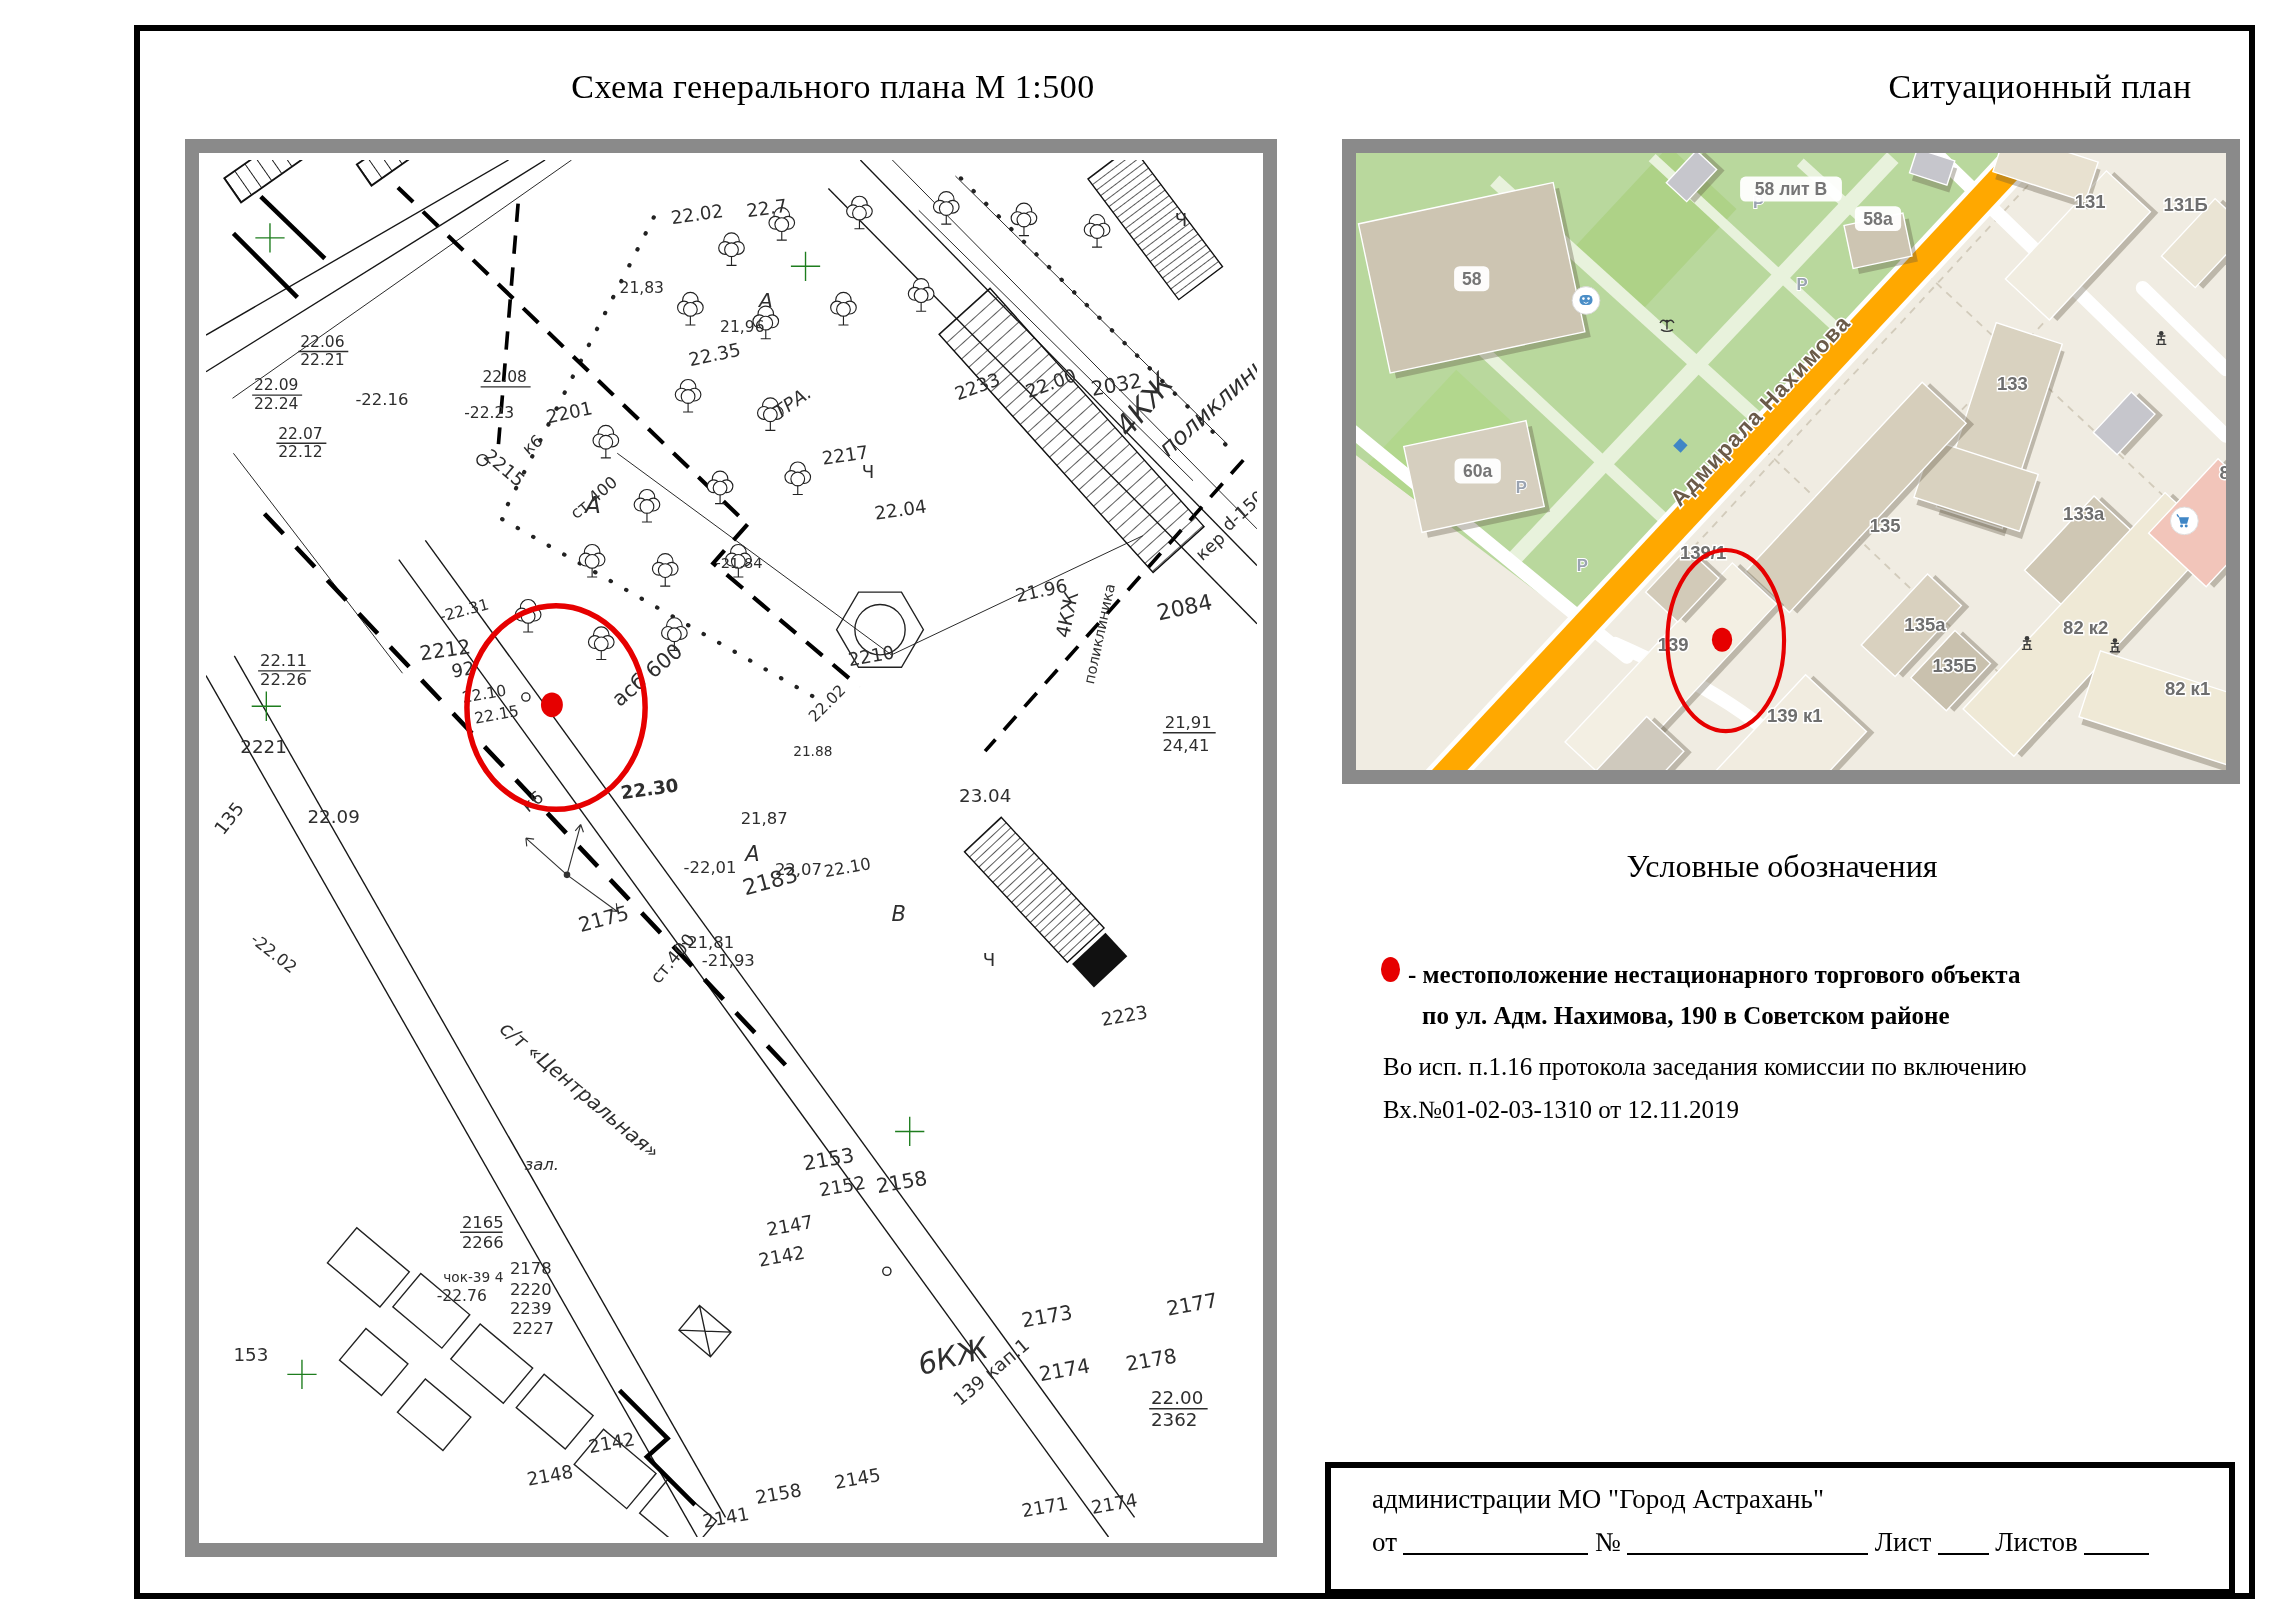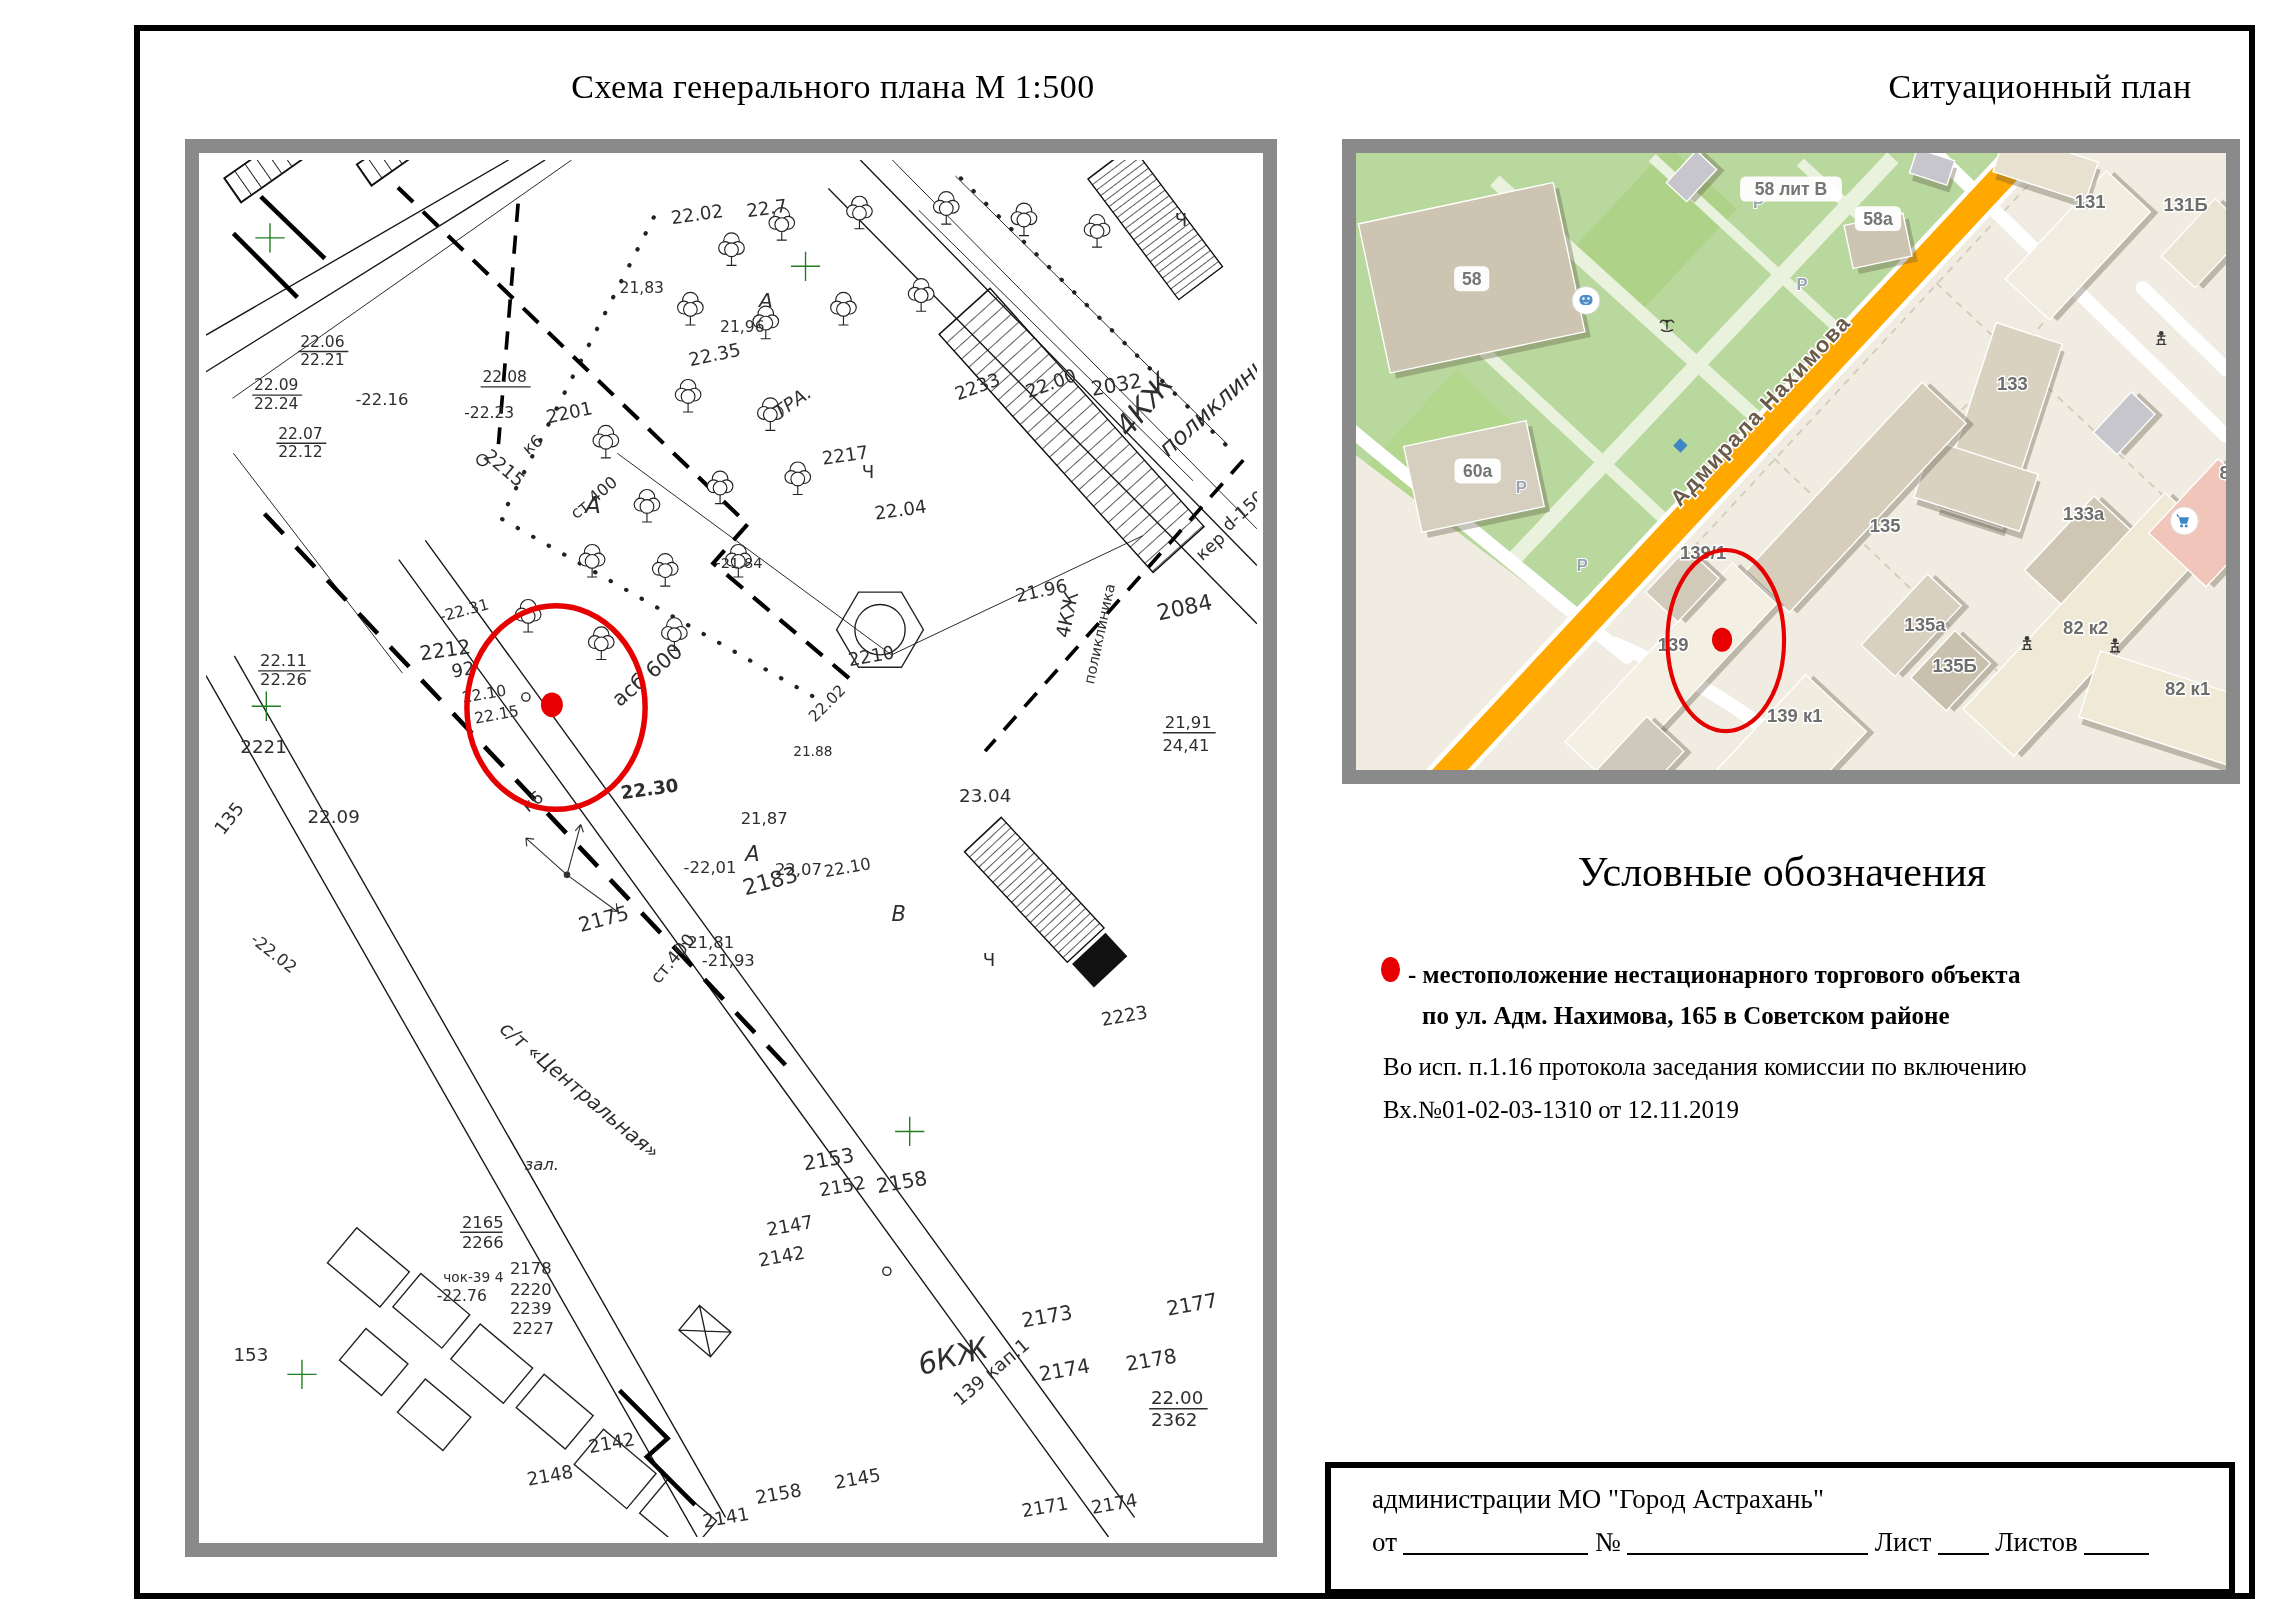--- a/index.html
+++ b/index.html
@@ -9,21 +9,21 @@
                 border:6px solid #000;}
   .big-title{position:absolute;font-size:34px;letter-spacing:0.5px;text-align:center;white-space:nowrap;}
   #title-left{left:500px;top:68px;width:666px;}
   #title-right{left:1707px;top:68px;width:666px;}
   .map-frame{position:absolute;margin:0;background:#fff;border:14px solid #8a8a8a;box-sizing:border-box;}
   #gp-frame{left:185px;top:139px;width:1092px;height:1418px;padding:6.5px;}
   #sit-frame{left:1342px;top:139px;width:898px;height:645px;}
   .map-frame svg{display:block;width:100%;height:100%;}
   
   #legend-heading{position:absolute;left:1458px;top:848px;width:648px;text-align:center;
-                  font-size:42px;}
+                  font-size:32px;}
   #legend-dot{position:absolute;left:1381px;top:957px;width:19.4px;height:25px;border-radius:50%;
               background:#e60000;}
   #legend-entry{position:absolute;left:1408px;top:954px;width:685px;font-size:25px;line-height:41px;font-weight:bold;}
   #legend-entry .l2{padding-left:14px;}
   #legend-note{position:absolute;left:1383px;top:1045px;width:740px;font-size:25px;line-height:43px;}
   
   #title-block{position:absolute;left:1325px;top:1462px;width:910px;height:133px;
                border:6.5px solid #000;box-sizing:border-box;padding:14px 9.3px 0 41px;
                font-size:27px;line-height:34px;}
   #tb-line3{display:flex;align-items:center;margin-top:9.3px;white-space:nowrap;}
@@ -719,21 +719,21 @@
         <ellipse cx="799" cy="1055" rx="126" ry="196" fill="none" stroke="#e60000" stroke-width="9"></ellipse>
         <ellipse cx="791" cy="1053" rx="22" ry="26" fill="#e60000"></ellipse>
       </g>
     </svg>
   </figure>
 
   <div id="legend-heading">Условные обозначения</div>
   <div id="legend-dot"></div>
   <div id="legend-entry">
     <div class="l1">- местоположение нестационарного торгового объекта</div>
-    <div class="l2">по ул. Адм. Нахимова, 165 в Советском районе</div>
+    <div class="l2">по ул. Адм. Нахимова, 190 в Советском районе</div>
   </div>
   <div id="legend-note">
     <div>Во исп. п.1.16 протокола заседания комиссии по включению</div>
     <div>Вх.№01-02-03-1310 от 12.11.2019</div>
   </div>
 
   <div id="title-block">
     <div>администрации МО "Город Астрахань"</div>
     <div id="tb-line3">
       <span>от</span>

